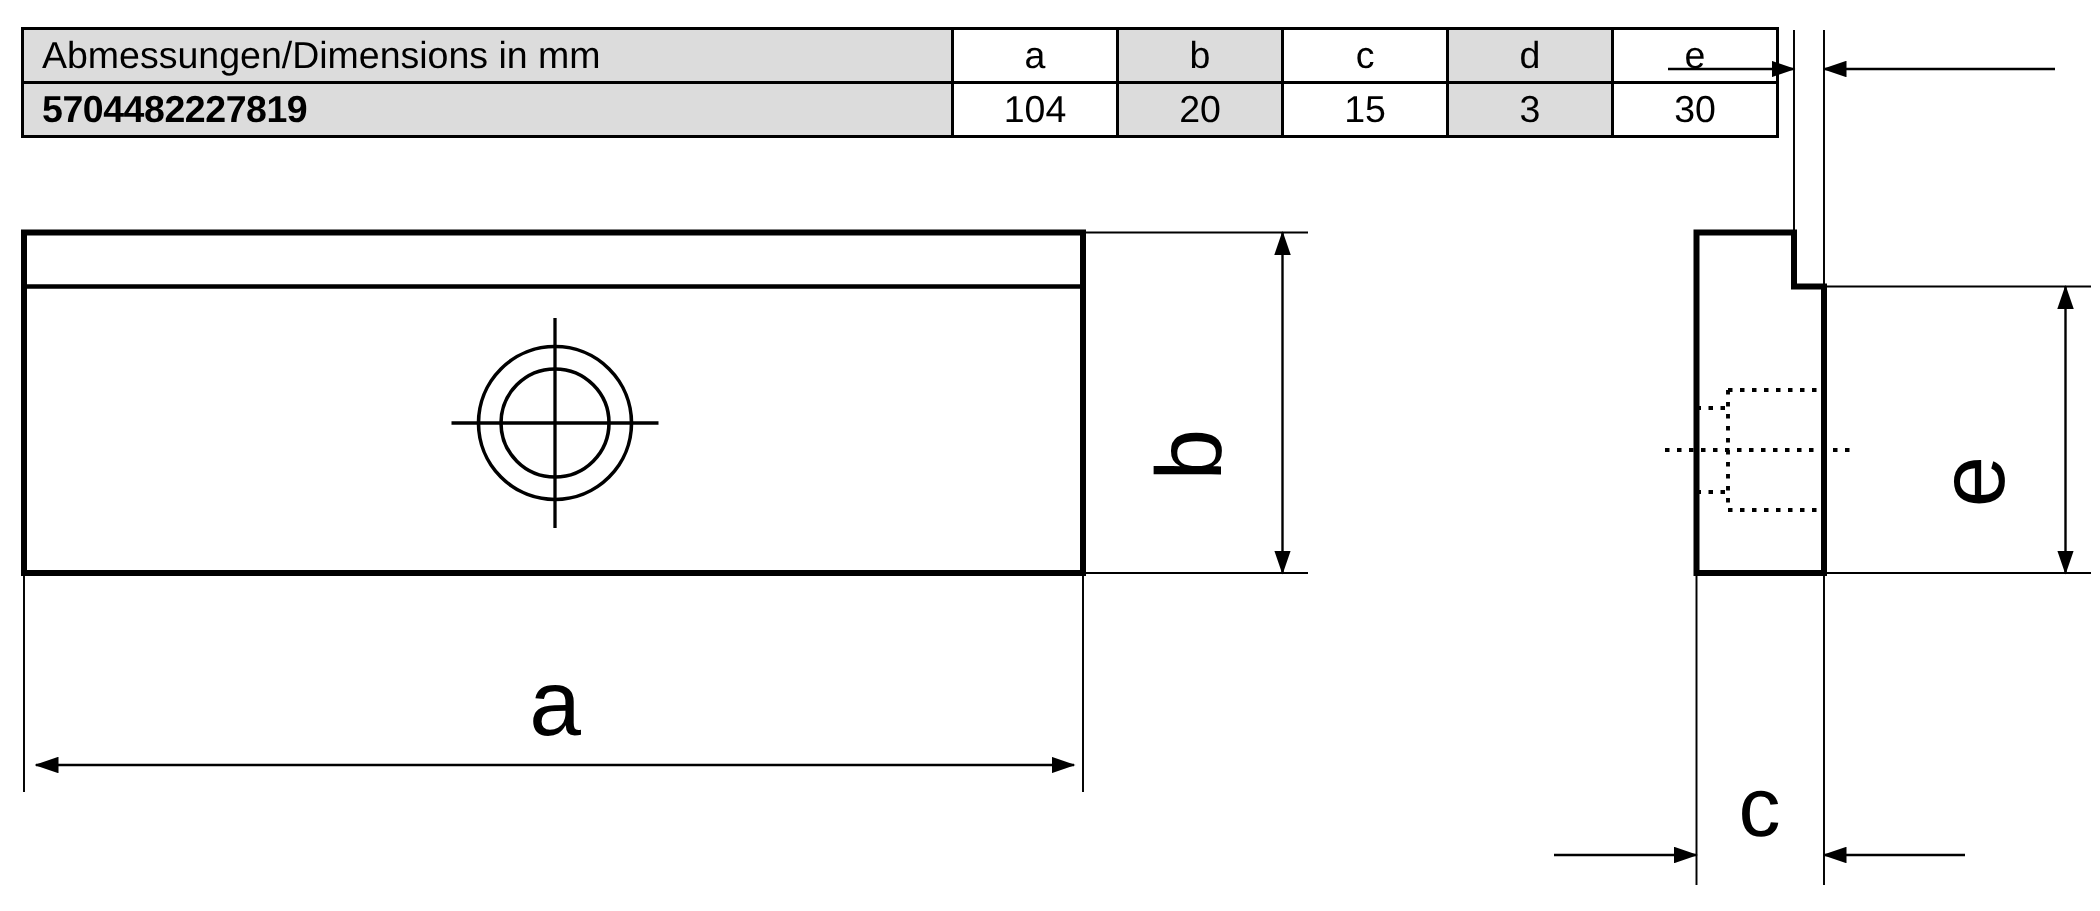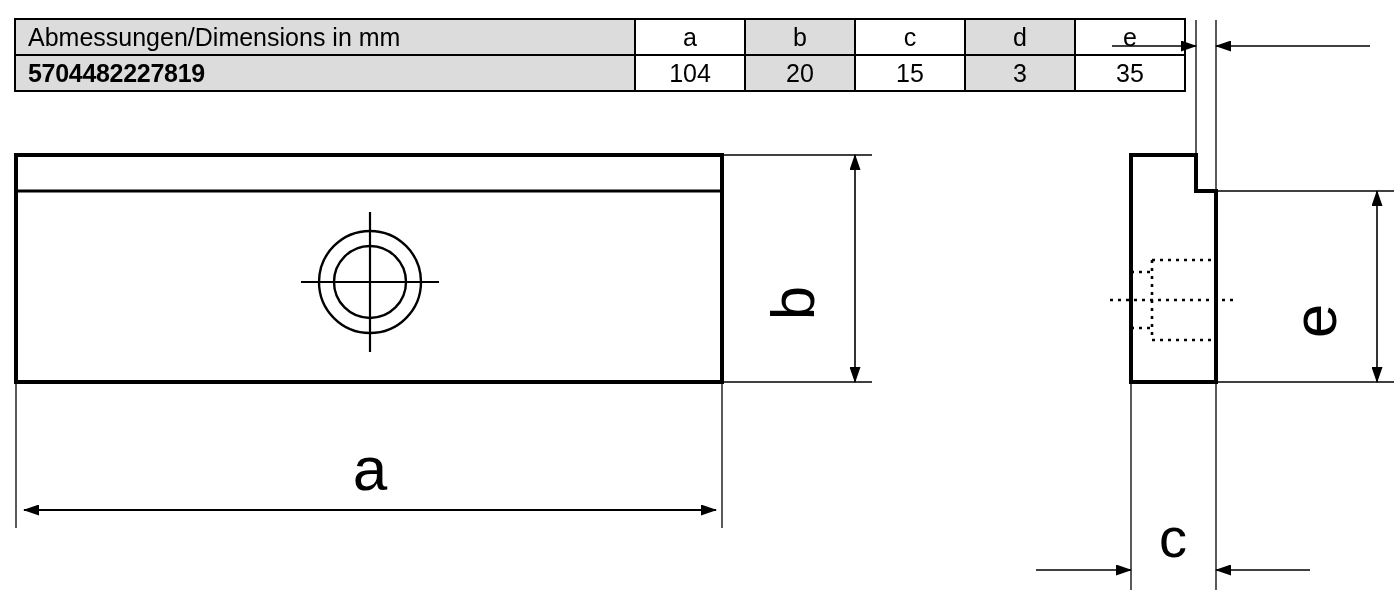--- a/index.html
+++ b/index.html
@@ -100,21 +100,21 @@
         <td class="col-c">c</td>
         <td class="col-d">d</td>
         <td class="col-e">e</td>
       </tr>
       <tr>
         <td class="code-cell">5704482227819</td>
         <td class="col-a">104</td>
         <td class="col-b">20</td>
         <td class="col-c">15</td>
         <td class="col-d">3</td>
-        <td class="col-e">35</td>
+        <td class="col-e">30</td>
       </tr>
     </tbody>
   </table>
 
   <svg id="drawing" viewBox="0 0 1400 607" xmlns="http://www.w3.org/2000/svg">
 
     <defs>
       <marker id="arrFull" markerWidth="16" markerHeight="11" refX="15" refY="5.5" orient="auto" markerUnits="userSpaceOnUse">
         <path d="M0,0 L16,5.5 L0,11 z" fill="#000000"></path>
       </marker>

